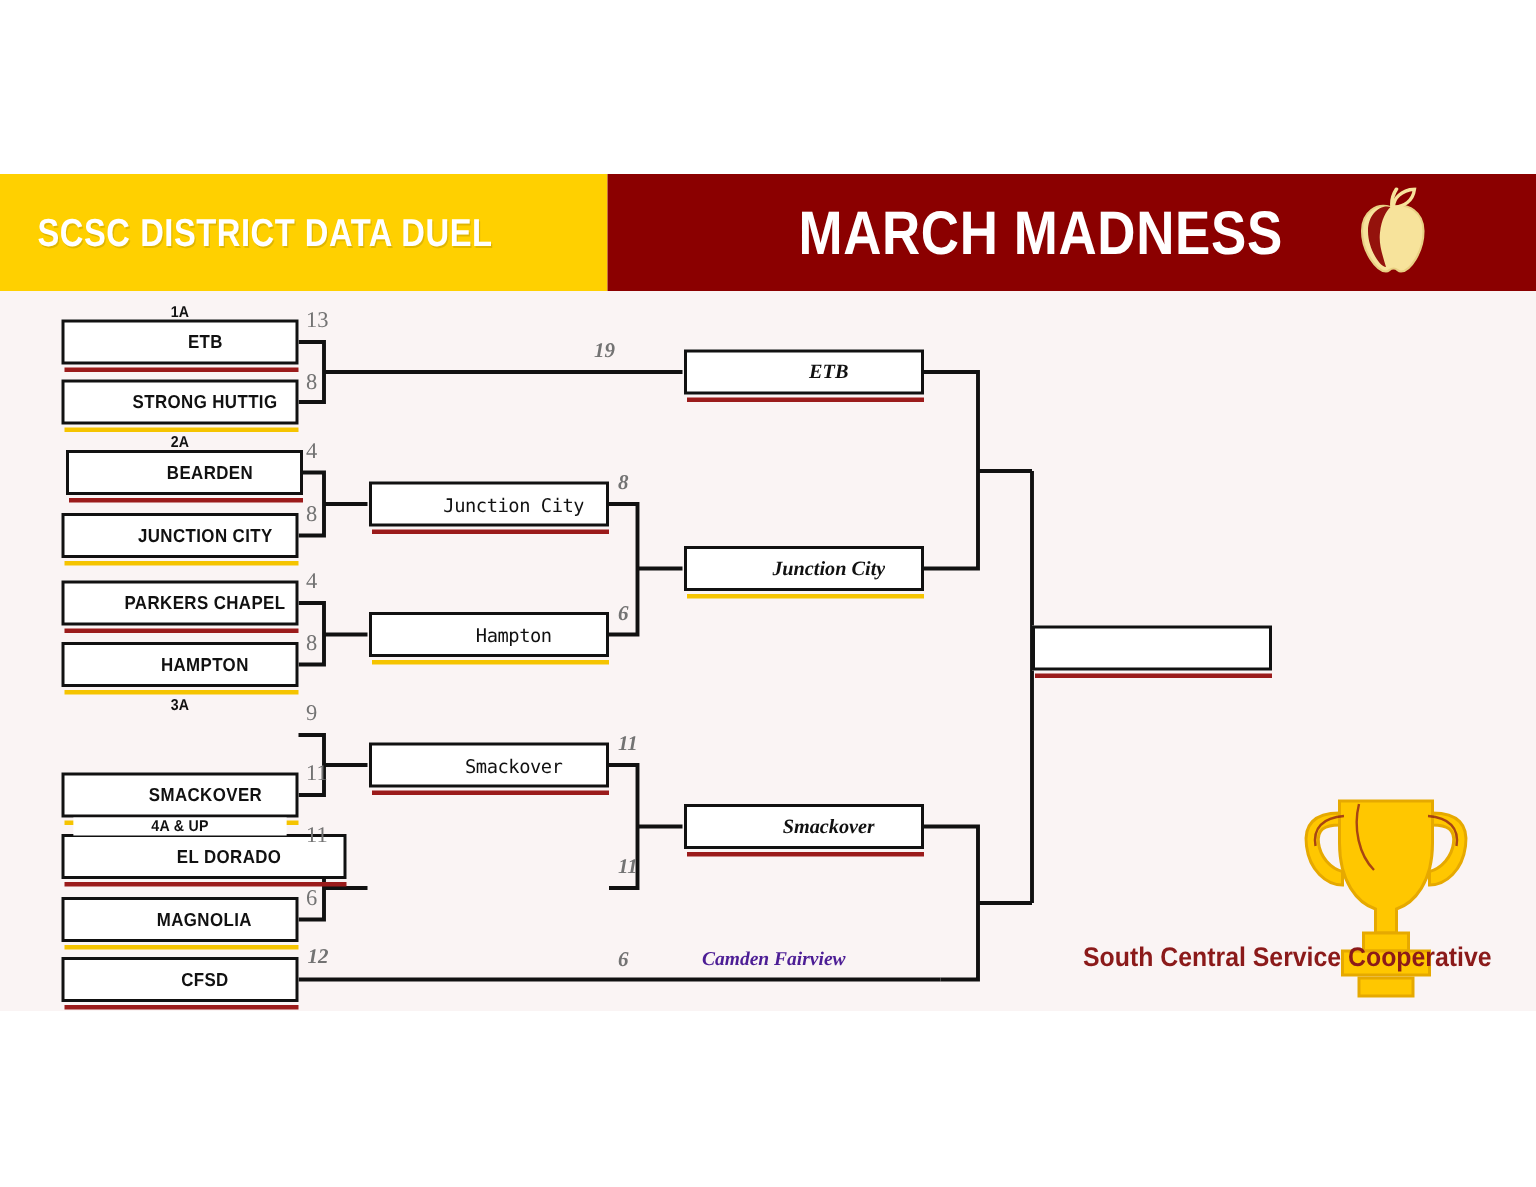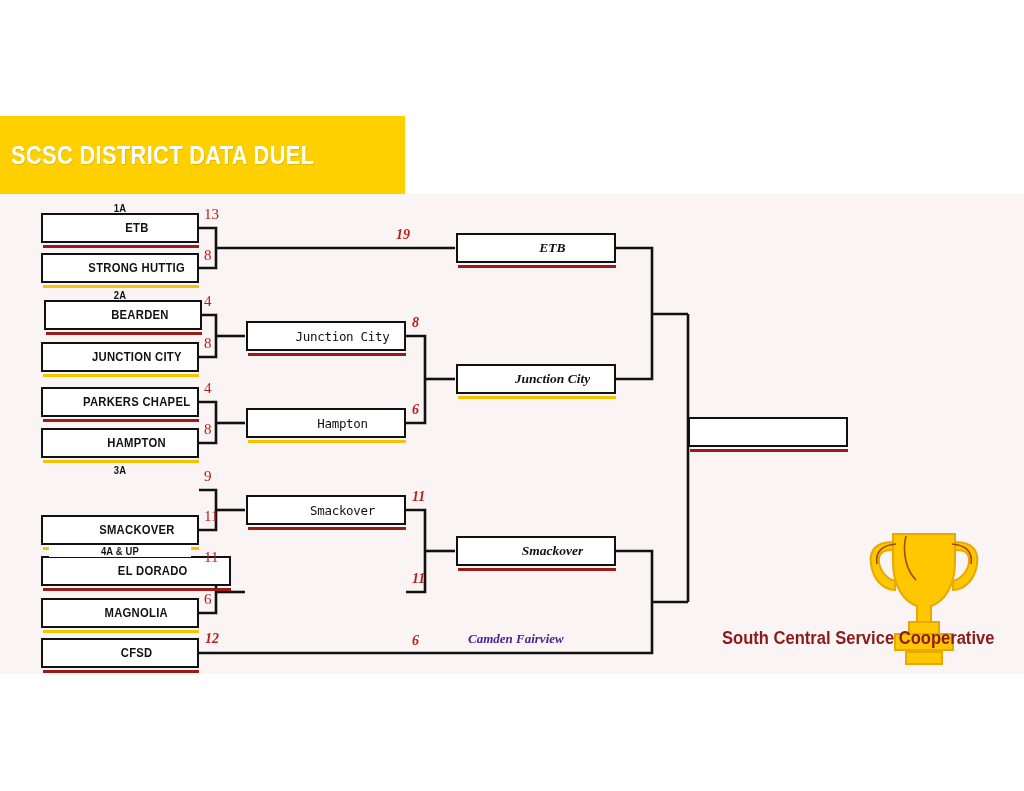--- a/index.html
+++ b/index.html
@@ -14,21 +14,21 @@
   
   #header{
     position:absolute;left:0;top:116px;width:1024px;height:78px;
     display:flex;
   }
   #header-left{
     width:405px;height:78px;
     background:#ffd000;
     display:flex;align-items:center;
     box-sizing:border-box;
-    padding-left:11px;
+    padding-left:25px;
   }
   #header-left .ttl{
     color:#ffffff;
     font-family:"Liberation Sans Narrow","Liberation Sans",sans-serif;
     font-weight:bold;
     font-size:26px;
     letter-spacing:0.4px;
     transform:scaleX(0.84);
     transform-origin:left center;
     text-shadow:1px 1px 0 rgba(0,0,0,.12);
@@ -102,21 +102,21 @@
   .divtag{
     position:absolute;z-index:6;
     font-family:"Liberation Sans Narrow","Liberation Sans",sans-serif;
     font-size:10.5px;font-weight:bold;color:#111;
     text-align:center;letter-spacing:0.2px;
     transform:scaleX(0.9);
   }
 
   
   .score{
-    position:absolute;z-index:6;color:#b91c1c;
+    position:absolute;z-index:6;color:#737373;
     font-family:"Liberation Serif","DejaVu Serif",serif;
     font-size:15px;
     text-align:center;
   }
   .score.ital{font-style:italic;font-weight:bold;font-size:14px;}
 
   
   .freename{
     position:absolute;z-index:6;
     font-family:"Liberation Serif","DejaVu Serif",serif;
@@ -135,20 +135,29 @@
     transform:scaleX(0.92);transform-origin:left center;
     white-space:nowrap;
   }
 </style>
 </head>
 <body>
 
 <div id="header">
   <div id="header-left">
     <span class="ttl">SCSC DISTRICT DATA DUEL</span>
+  </div>
+  <div id="header-right">
+    <span class="ttl">MARCH MADNESS</span>
+    <svg id="apple-icon" viewBox="0 0 62 60">
+      <path d="M31 13 C22 10 12 16 12 29 C12 43 22 56 28 56 C30.5 56 30 54 33 54 C36 54 35.5 56 38 56 C44 56 53 43 53 29 C53 16 42 10 34 13 Z" fill="#f7e39b" stroke="#e8d083" stroke-width="1.4"></path>
+      <path d="M31 13 C24 11 16 18 16 29 C16 41 24 53 28 53 C26 46 23 38 24 30 C25 21 28 16 31 13 Z" fill="#8b0000" opacity="0.92"></path>
+      <path d="M33 13 C33 7 38 2 47 1 C46 9 40 13 33 13 Z" fill="none" stroke="#f7e39b" stroke-width="2.2"></path>
+      <path d="M32 13 C31.5 8 33 4 35 1" fill="none" stroke="#f7e39b" stroke-width="2.4" stroke-linecap="round"></path>
+    </svg>
   </div>
 </div>
 
 <div id="bracket">
 
   <svg class="svg-layer" viewBox="0 0 1024 480">
     <g stroke="#111111" stroke-width="2.6" fill="none">
 
       <path d="M199 34 H216 V74 H199"></path>
       <path d="M216 54 H455"></path>

